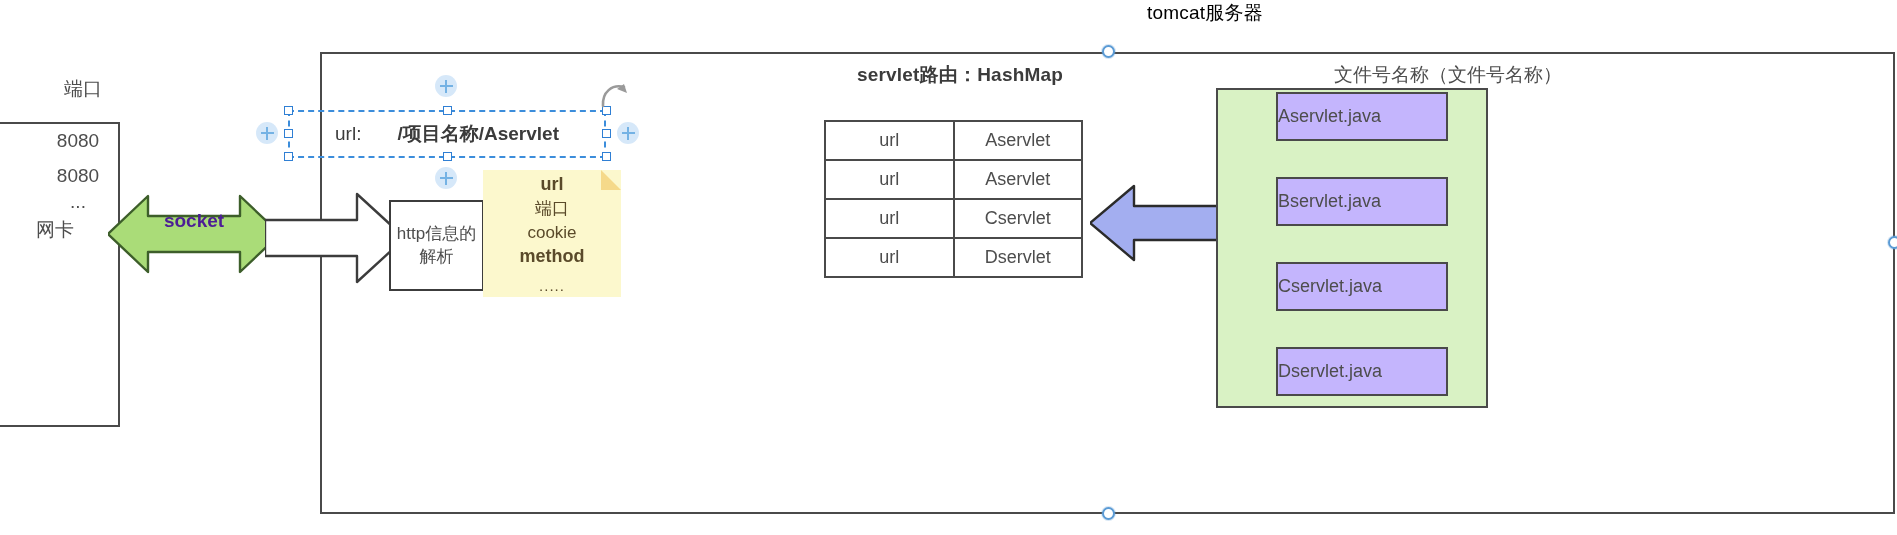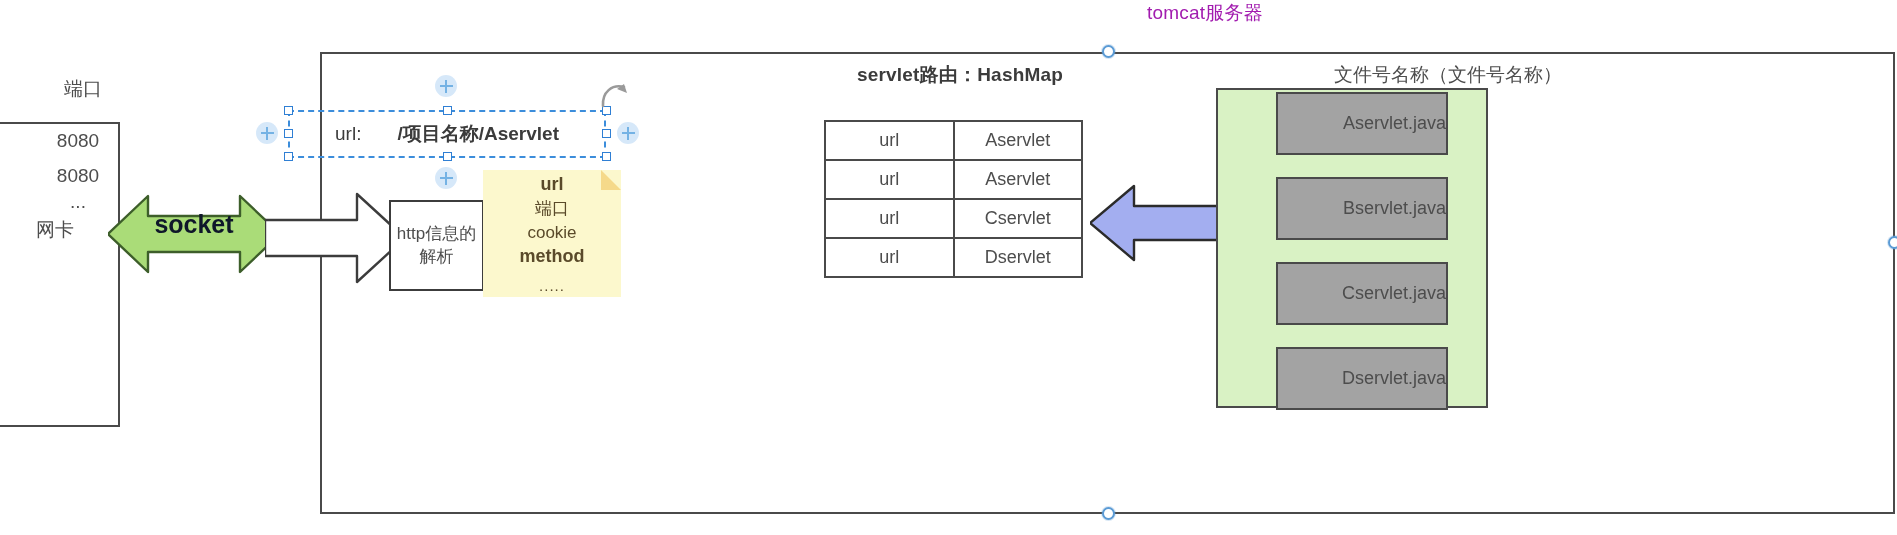--- a/index.html
+++ b/index.html
@@ -11,21 +11,21 @@
   .canvas{position:absolute;inset:0;}
   .abs{position:absolute;}
 
   
   .server-box{
     left:320px;top:52px;width:1575px;height:462px;
     border:2px solid #4a4a4a;box-sizing:border-box;background:transparent;
   }
   .server-title{
     left:1085px;top:0px;width:240px;text-align:center;
-    font-size:19px;color:#a21caf;letter-spacing:.2px;
+    font-size:19px;color:#000000;letter-spacing:.2px;
   }
 
   
   .edge-dot{
     width:13px;height:13px;border-radius:50%;
     background:#ffffff;border:2px solid #5b9bd5;box-sizing:border-box;
     box-shadow:0 0 0 1px rgba(91,155,213,.25);
   }
 
   
@@ -36,21 +36,21 @@
   .port-label{left:28px;top:76px;width:110px;text-align:center;font-size:19px;}
   .port-v1{left:18px;top:130px;width:120px;text-align:center;font-size:19px;}
   .port-v2{left:18px;top:165px;width:120px;text-align:center;font-size:19px;}
   .port-dots{left:18px;top:192px;width:120px;text-align:center;font-size:19px;line-height:1;}
   .nic-label{left:-5px;top:217px;width:120px;text-align:center;font-size:19px;}
 
   
   .socket-wrap{left:108px;top:186px;width:172px;height:96px;}
   .socket-text{
     left:108px;top:210px;width:172px;text-align:center;
-    font-size:25px;font-weight:bold;color:#0f172a;
+    font-size:19px;font-weight:bold;color:#4c1d95;
   }
 
   
   .white-arrow{left:265px;top:190px;width:140px;height:96px;}
 
   
   .http-box{
     left:389px;top:200px;width:95px;height:91px;
     border:2px solid #3c3c3c;box-sizing:border-box;background:#fff;
   }
@@ -127,23 +127,23 @@
   
   .proj-title{
     left:1248px;top:62px;width:400px;text-align:center;
     font-size:19px;color:#4d4d4d;
   }
   .proj-box{
     left:1216px;top:88px;width:272px;height:320px;
     background:#d9f2c4;border:2px solid #4a4a4a;box-sizing:border-box;
   }
   .java-box{
-    width:172px;height:63px;background:#a3a3a3;
+    width:172px;height:49px;background:#c4b5fd;
     border:2px solid #4a4a4a;box-sizing:border-box;
-    display:flex;align-items:center;justify-content:flex-end;
+    display:flex;align-items:center;justify-content:flex-start;
     font-size:18px;color:#4d4d4d;
   }
 </style>
 </head>
 <body>
 
 <div class="canvas">
 
   <div class="abs server-title">tomcat服务器</div>
   <div class="abs server-box"></div>

